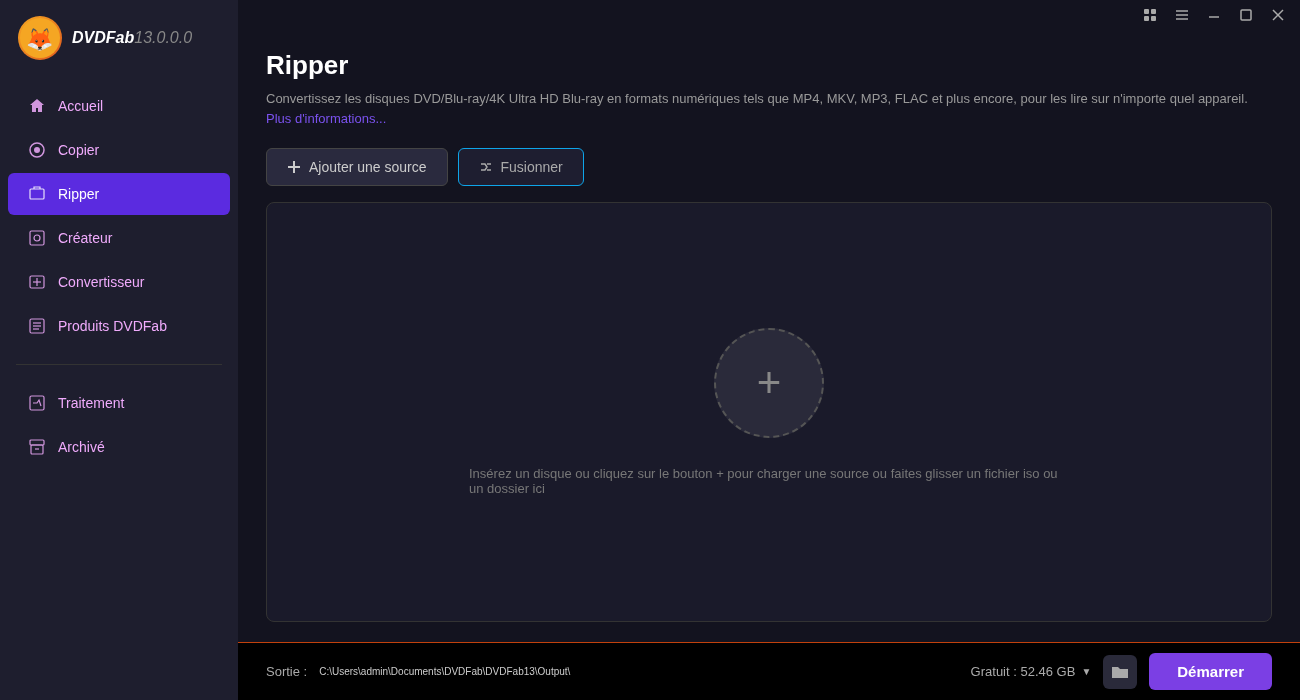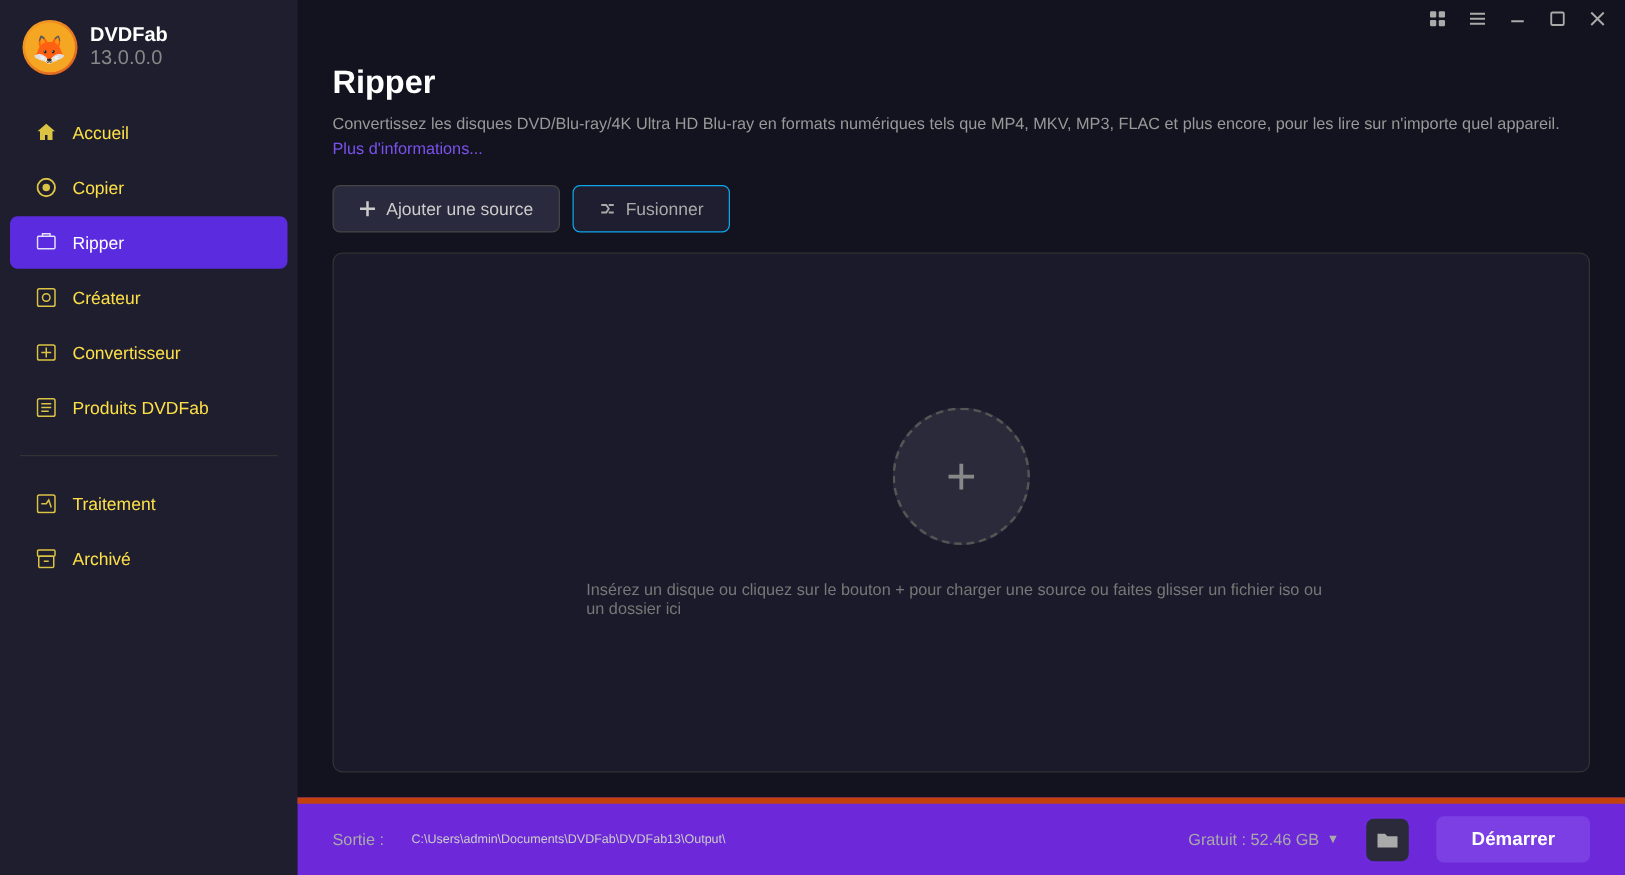--- a/index.html
+++ b/index.html
@@ -37,21 +37,21 @@
       background: linear-gradient(135deg, #f5a623, #e05a1e);
       display: flex;
       align-items: center;
       justify-content: center;
       font-size: 22px;
       overflow: hidden;
     }
 
     .logo-text {
       display: flex;
-      flex-direction: column;
+      font-style: italic;
     }
 
     .logo-name {
       font-size: 16px;
       font-weight: bold;
       color: #fff;
     }
 
     .logo-version {
       font-size: 16px;
@@ -63,21 +63,21 @@
       flex-direction: column;
       padding: 8px 0;
     }
 
     .nav-item {
       display: flex;
       align-items: center;
       gap: 12px;
       padding: 12px 20px;
       cursor: pointer;
-      color: #fde047;
+      color: #f0abfc;
       font-size: 14px;
       border-radius: 6px;
       margin: 1px 8px;
       transition: background 0.15s;
     }
 
     .nav-item.active {
       background: #5b2be0;
       color: #fff;
     }
@@ -227,23 +227,23 @@
       color: #777;
       text-align: left;
       max-width: 600px;
     }
 
     
     .bottom-bar {
       display: flex;
       align-items: center;
       padding: 10px 28px;
-      background: #6d28d9;
-      border-top: 5px solid #c2410c;
-      gap: 22px;
+      background: #000000;
+      border-top: 1px solid #c2410c;
+      gap: 12px;
       min-height: 56px;
     }
 
     .output-label {
       color: #aaa;
       font-size: 13px;
       white-space: nowrap;
     }
 
     .output-path {

